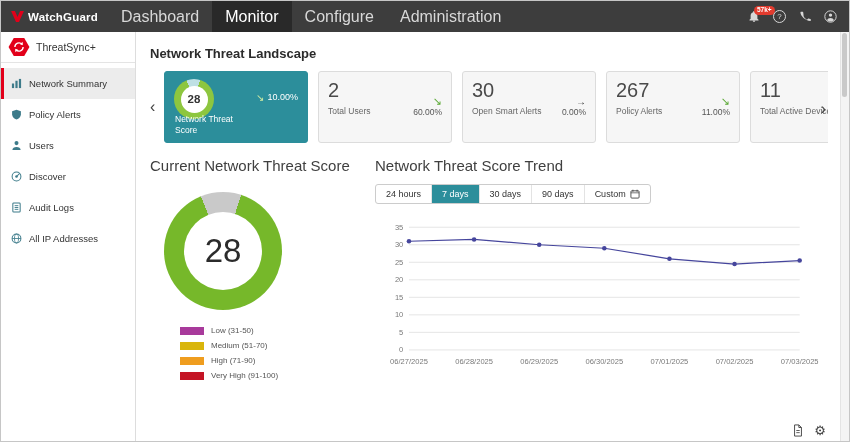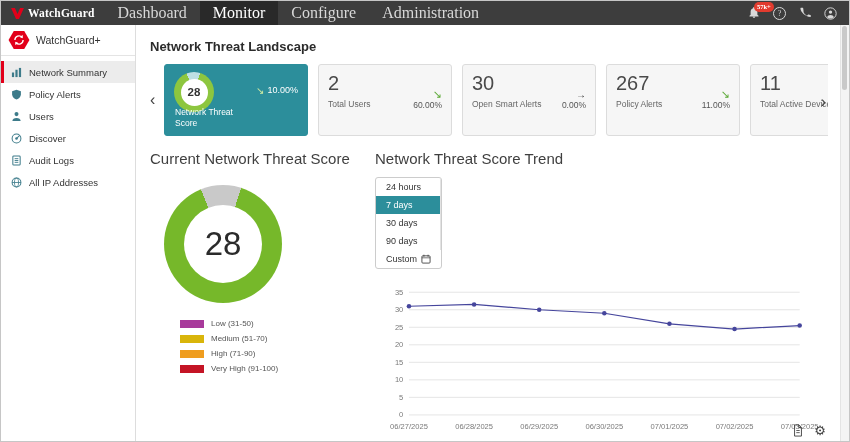--- a/index.html
+++ b/index.html
@@ -1,34 +1,34 @@
 <!DOCTYPE html>
 <html><head>
 <meta charset="utf-8">
 <style>
   html,body{margin:0;padding:0;background:#fff;font-family:"Liberation Sans",sans-serif;}
   .app{width:850px;height:442px;box-sizing:border-box;border:1px solid #c6c6c6;display:flex;flex-direction:column;overflow:hidden;background:#fff;}
   
-  .navbar{height:24px;flex-shrink:0;background:#3d3d3d;display:flex;align-items:center;color:#ddd;font-family:Liberation Serif, serif;}
+  .navbar{height:31px;flex-shrink:0;background:#3d3d3d;display:flex;align-items:center;color:#ddd;}
   .brand{display:flex;align-items:center;gap:4px;padding:0 10px;cursor:pointer;}
   .brand-name{color:#fff;font-size:11.5px;font-weight:700;letter-spacing:.2px;}
   .nav-items{display:flex;height:100%;}
   .nav-item{padding:0 13px;font-size:16px;display:flex;align-items:center;color:#d8d8d8;cursor:pointer;}
   .nav-item.active{background:#292929;color:#fff;}
   .nav-right{margin-left:auto;display:flex;align-items:center;gap:13px;padding-right:12px;}
   .icon-btn{position:relative;display:flex;align-items:center;cursor:pointer;}
   .badge{position:absolute;top:-5px;left:6px;background:#e23b2e;color:#fff;font-size:6.5px;line-height:1;padding:1.5px 3px;border-radius:6px;font-weight:700;}
   .help-circle span{width:11px;height:11px;border:1px solid #d8d8d8;border-radius:50%;color:#d8d8d8;font-size:8px;display:flex;align-items:center;justify-content:center;}
   
   .bodyrow{flex:1;display:flex;overflow:hidden;}
   .sidebar{width:134px;flex-shrink:0;border-right:1px solid #ddd;background:#fff;}
   .product{height:30px;display:flex;align-items:center;gap:6px;padding:0 7px;border-bottom:1px solid #e4e4e4;}
   .product-name{font-size:10.5px;color:#333;}
   .menu{padding-top:5px;}
-  .menu-item{height:22px;display:flex;align-items:center;gap:7px;padding:0 7px;font-size:9.5px;color:#333;border-left:3px solid transparent;cursor:pointer;}
+  .menu-item{height:31px;display:flex;align-items:center;gap:7px;padding:0 7px;font-size:9.5px;color:#333;border-left:3px solid transparent;cursor:pointer;}
   .menu-item.active{background:#ececec;border-left-color:#e2001a;}
   .menu-item svg{flex-shrink:0;}
   
   .main{flex:1;position:relative;padding:8px 12px 0 14px;overflow:hidden;}
   .page-title{font-size:13px;font-weight:700;color:#2b2b2b;margin:6px 0 10px;}
   .carousel{display:flex;align-items:center;position:relative;}
   .chev{font-size:16px;color:#444;width:14px;flex-shrink:0;cursor:pointer;line-height:1;}
   .chev-next{position:absolute;right:2px;top:30px;width:auto;z-index:3;}
   .cards{display:flex;gap:10px;flex:1;overflow:hidden;}
   .card{width:134px;height:72px;background:#f6f6f6;border:1px solid #dcdcdc;border-radius:3px;flex-shrink:0;box-sizing:border-box;padding:8px 9px;display:flex;justify-content:space-between;cursor:pointer;}
@@ -52,21 +52,21 @@
   .content{display:flex;}
   .score-panel{width:215px;flex-shrink:0;padding-top:14px;}
   .panel-title{font-size:15px;color:#3f3f3f;font-weight:400;margin:0;}
   .donut{width:118px;height:118px;margin:18px 0 0 14px;border-radius:50%;background:conic-gradient(from 338deg,#c9c9c9 0 40deg,#76b82a 40deg 360deg);display:flex;align-items:center;justify-content:center;}
   .donut-inner{width:78px;height:78px;border-radius:50%;background:#fff;display:flex;align-items:center;justify-content:center;font-size:33px;color:#2b2b2b;}
   .legend{margin:16px 0 0 30px;display:flex;flex-direction:column;gap:6px;}
   .legend-row{display:flex;align-items:center;gap:7px;}
   .swatch{width:24px;height:8px;flex-shrink:0;}
   .legend-label{font-size:8px;color:#555;}
   .trend-panel{flex:1;padding:14px 0 0 10px;min-width:0;}
-  .ranges{margin-top:10px;display:inline-flex;border:1px solid #ccc;border-radius:3px;overflow:hidden;background:#fff;flex-direction:column;}
+  .ranges{margin-top:10px;display:inline-flex;border:1px solid #ccc;border-radius:3px;overflow:hidden;background:#fff;}
   .range-btn{padding:4px 10px;font-size:9px;color:#333;cursor:pointer;display:flex;align-items:center;gap:4px;border-right:1px solid #e3e3e3;}
   .range-btn:last-child{border-right:none;}
   .range-btn.active{background:#2c8e9b;color:#fff;}
   #trend-chart{width:100%;display:block;margin-top:8px;}
   #trend-chart text{font-size:8px;fill:#7a7a7a;font-family:"Liberation Sans",sans-serif;}
   .footer-tools{position:absolute;right:14px;bottom:4px;display:flex;align-items:center;gap:10px;color:#444;}
   .gear-glyph{font-size:13px;color:#444;cursor:pointer;line-height:1;}
   
   .scrollbar{width:8px;flex-shrink:0;background:#f4f4f4;border-left:1px solid #e4e4e4;position:relative;}
   .thumb{position:absolute;top:1px;left:1px;width:5px;height:64px;background:#c9c9c9;border-radius:3px;cursor:pointer;}
@@ -118,21 +118,21 @@
 
     <aside class="sidebar">
       <div class="product">
         <svg width="22" height="22" viewBox="0 0 24 24">
           <polygon points="6.3,2.2 17.7,2.2 23.4,12 17.7,21.8 6.3,21.8 0.6,12" fill="#e2001a"></polygon>
           <path d="M7.5 12a4.5 4.5 0 0 1 7.8-3" stroke="#fff" stroke-width="1.5" fill="none"></path>
           <path d="M16.5 12a4.5 4.5 0 0 1-7.8 3" stroke="#fff" stroke-width="1.5" fill="none"></path>
           <polygon points="15.9,6.4 16.2,10 13.1,9" fill="#fff"></polygon>
           <polygon points="8.1,17.6 7.8,14 10.9,15" fill="#fff"></polygon>
         </svg>
-        <span class="product-name">WatchGuard+</span>
+        <span class="product-name">ThreatSync+</span>
       </div>
       <nav class="menu">
         <div class="menu-item active">
           <svg width="11" height="11" viewBox="0 0 12 12">
               <rect x="1" y="6" width="2.4" height="5" fill="#3d7b8a"></rect>
               <rect x="4.8" y="3" width="2.4" height="8" fill="#3d7b8a"></rect>
               <rect x="8.6" y="1" width="2.4" height="10" fill="#3d7b8a"></rect>
             </svg>
           <span>Network Summary</span>
         </div>

